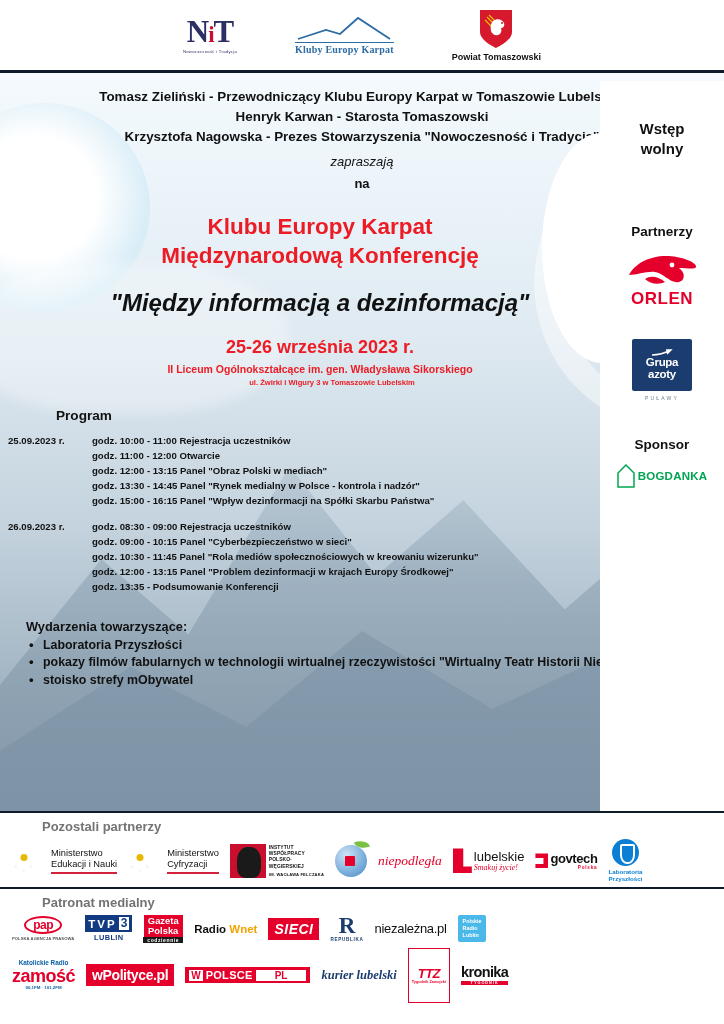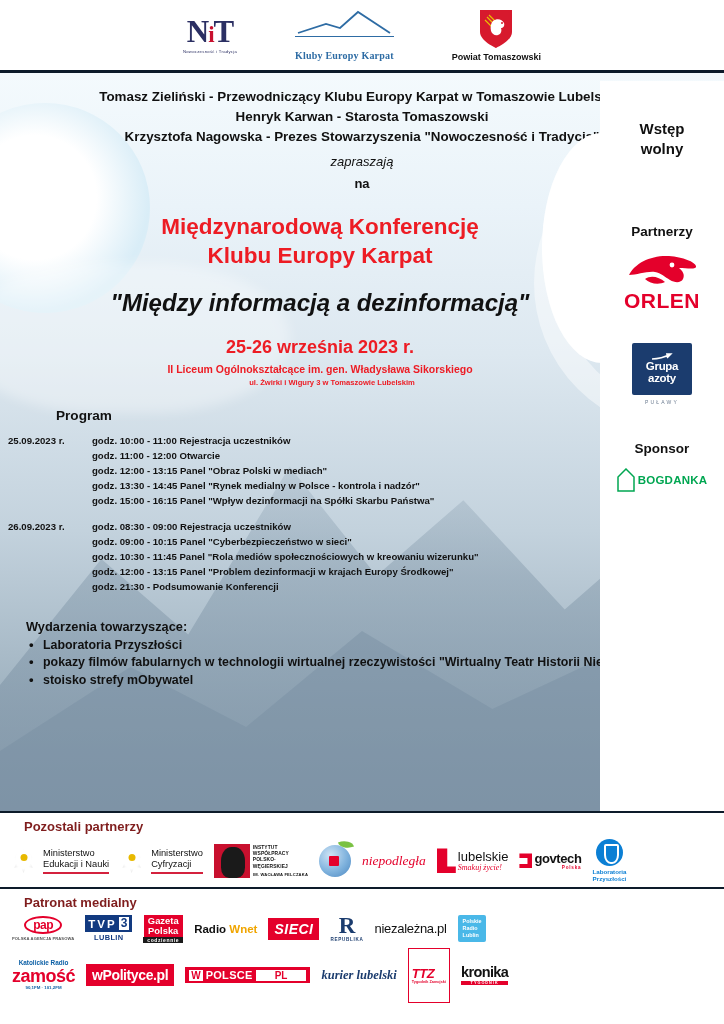--- a/index.html
+++ b/index.html
@@ -18,21 +18,21 @@
 
   .nit-logo { font-family:"Liberation Serif", serif; line-height:1; }
   .nit-main { font-size:31px; font-weight:700; color:#2b2f63; letter-spacing:-1px; }
   .nit-main .red { color:#c8102e; font-size:23px; }
   .nit-sub { font-size:4.2px; color:#2b2f63; letter-spacing:.3px; margin-top:2px; white-space:nowrap; }
 
   .kek-wrap { display:flex; flex-direction:column; align-items:center; }
   .kek-text {
     font-family:"Liberation Serif", serif; font-size:10px; font-weight:700;
     color:#2e6ca4; letter-spacing:.2px; border-top:1px solid #2e6ca4;
-    padding-top:13px; margin-top:1px; white-space:nowrap;
+    padding-top:1px; margin-top:1px; white-space:nowrap;
   }
 
   .powiat-wrap { display:flex; flex-direction:column; align-items:center; }
   .powiat-label { font-size:9px; font-weight:700; color:#111; margin-top:3px; white-space:nowrap; }
 
   .hdr-rule { height:3px; background:#0d1b2a; width:100%; }
 
   
   .poster {
     position:relative; height:738px; overflow:hidden;
@@ -72,21 +72,21 @@
     position:absolute; left:-58px; top:52px; width:120px; height:230px;
     background:#ffffff; border-radius:50%;
   }
   .sb-inner { position:relative; z-index:2; width:100%; display:flex; flex-direction:column; align-items:center; }
 
   .sb-entry { margin-top:38px; text-align:center; font-size:15px; font-weight:700; color:#111; line-height:1.35; }
   .sb-head { margin-top:64px; font-size:13.5px; font-weight:700; color:#111; }
 
   
   .orlen { margin-top:14px; display:flex; flex-direction:column; align-items:center; }
-  .orlen-word { font-size:21px; font-weight:700; color:#e4002b; letter-spacing:.5px; margin-top:2px; }
+  .orlen-word { font-size:17px; font-weight:700; color:#e4002b; letter-spacing:.5px; margin-top:2px; }
   
   .azoty { margin-top:30px; display:flex; flex-direction:column; align-items:center; }
   .azoty-box {
     width:60px; height:52px; background:#1b3c6e; border-radius:2px;
     display:flex; flex-direction:column; align-items:center; justify-content:center;
   }
   .azoty-t1 { font-size:11.5px; font-weight:700; color:#fff; line-height:1; letter-spacing:-.3px; }
   .azoty-t2 { font-size:11.5px; font-weight:700; color:#fff; line-height:1.05; letter-spacing:-.3px; }
   .azoty-sub { font-size:5px; color:#6b7b90; letter-spacing:2.2px; margin-top:4px; }
 
@@ -122,25 +122,25 @@
 
   .events { margin-top:24px; padding-left:26px; }
   .events-head { font-size:12.8px; font-weight:700; color:#111; }
   .events ul { list-style:none; margin-top:3px; }
   .events li { position:relative; padding-left:17px; font-size:12.4px; font-weight:700; color:#111; line-height:1.42; }
   .events li::before { content:"•"; position:absolute; left:3px; top:-1px; font-size:13px; }
 
   
   .band-rule { height:2px; background:#0d1b2a; }
   .band { background:#fff; padding:6px 0 4px 0; }
-  .band-title { padding-left:24px; font-size:13px; font-weight:700; color:#7f1d1d; }
+  .band-title { padding-left:42px; font-size:13px; font-weight:700; color:#737373; }
   .logo-row { display:flex; align-items:center; gap:11px; padding:5px 10px 0 12px; flex-wrap:nowrap; }
 
   
-  .mini { display:flex; align-items:center; gap:8px; flex:0 0 auto; }
+  .mini { display:flex; align-items:center; gap:16px; flex:0 0 auto; }
   .eagle {
     width:23px; height:24px; flex:0 0 23px;
     background:radial-gradient(ellipse at 50% 42%, #ffffff 48%, #e9e9e9 70%, #ffffff 100%);
     clip-path:polygon(50% 0%,72% 12%,88% 34%,80% 58%,90% 78%,62% 74%,50% 100%,38% 74%,10% 78%,20% 58%,12% 34%,28% 12%);
     border:0; position:relative;
   }
   .eagle::after {
     content:""; position:absolute; left:50%; top:22%; width:7px; height:7px;
     transform:translateX(-50%); background:#e8b900; border-radius:50%;
   }
@@ -234,21 +234,21 @@
   .wpolityce { background:#e4002b; padding:2px 6px; flex:0 0 auto; }
   .wpolityce span { font-size:14px; font-weight:700; color:#fff; letter-spacing:-.4px; }
 
   .wpolsce { background:#e4002b; padding:2px 4px; display:flex; gap:3px; align-items:center; flex:0 0 auto; }
   .wpolsce .w { background:#fff; color:#e4002b; font-size:10px; font-weight:700; padding:0 2px; }
   .wpolsce .p { font-size:11px; font-weight:700; color:#fff; letter-spacing:.3px; }
   .wpolsce .pl { background:#fff; color:#e4002b; font-size:10px; font-weight:700; padding:0 19px; }
 
   .kurier { font-family:"Liberation Serif", serif; font-style:italic; font-size:12.5px; font-weight:700; color:#1b3c6e; flex:0 0 auto; }
 
-  .ttz { border:1.6px solid #e4002b; padding:18px 3px; text-align:left; flex:0 0 auto; }
+  .ttz { border:1.6px solid #e4002b; padding:18px 3px; text-align:center; flex:0 0 auto; }
   .ttz-1 { font-size:13px; font-weight:700; color:#e4002b; font-style:italic; letter-spacing:-.5px; line-height:1; }
   .ttz-2 { font-size:3.8px; font-weight:700; color:#e4002b; }
 
   .kronika { display:flex; flex-direction:column; align-items:center; flex:0 0 auto; }
   .kron-1 { font-size:14.5px; font-weight:700; color:#111; letter-spacing:-.6px; line-height:1; }
   .kron-2 { background:#e4002b; color:#fff; font-size:3.8px; font-weight:700; letter-spacing:1px; padding:0 3px; margin-top:1px; width:100%; text-align:center; }
 </style>
 </head>
 <body>
 
@@ -331,22 +331,22 @@
     <div class="organizers">
       <div>Tomasz Zieliński - Przewodniczący Klubu Europy Karpat  w Tomaszowie Lubelskim</div>
       <div>Henryk Karwan - Starosta Tomaszowski</div>
       <div>Krzysztofa Nagowska - Prezes Stowarzyszenia "Nowoczesność i Tradycja"</div>
     </div>
 
     <div class="invite">zapraszają</div>
     <div class="invite-na">na</div>
 
     <div class="conf-title">
+      <div>Klubu Europy Karpat</div>
       <div>Międzynarodową Konferencję</div>
-      <div>Klubu Europy Karpat</div>
     </div>
 
     <div class="conf-quote">"Między informacją a dezinformacją"</div>
 
     <div class="conf-date">25-26 września 2023 r.</div>
     <div class="conf-venue">II Liceum Ogólnokształcące im. gen. Władysława Sikorskiego</div>
     <div class="conf-addr">ul. Żwirki i Wigury 3 w Tomaszowie Lubelskim</div>
 
     <div class="prog-head">Program</div>
 
@@ -361,21 +361,21 @@
       </div>
     </div>
 
     <div class="day">
       <div class="day-date">26.09.2023 r.</div>
       <div class="day-items">
         <div>godz. 08:30 - 09:00 Rejestracja uczestników</div>
         <div>godz. 09:00 - 10:15 Panel "Cyberbezpieczeństwo w sieci"</div>
         <div>godz. 10:30 - 11:45 Panel "Rola mediów społecznościowych w kreowaniu wizerunku"</div>
         <div>godz. 12:00 - 13:15 Panel "Problem dezinformacji w krajach Europy Środkowej"</div>
-        <div>godz. 21:30 - Podsumowanie Konferencji</div>
+        <div>godz. 13:35 - Podsumowanie Konferencji</div>
       </div>
     </div>
 
     <div class="events">
       <div class="events-head">Wydarzenia towarzyszące:</div>
       <ul>
         <li>Laboratoria Przyszłości</li>
         <li>pokazy filmów fabularnych w technologii wirtualnej rzeczywistości "Wirtualny Teatr Historii Niepodległa"</li>
         <li>stoisko strefy mObywatel</li>
       </ul>

